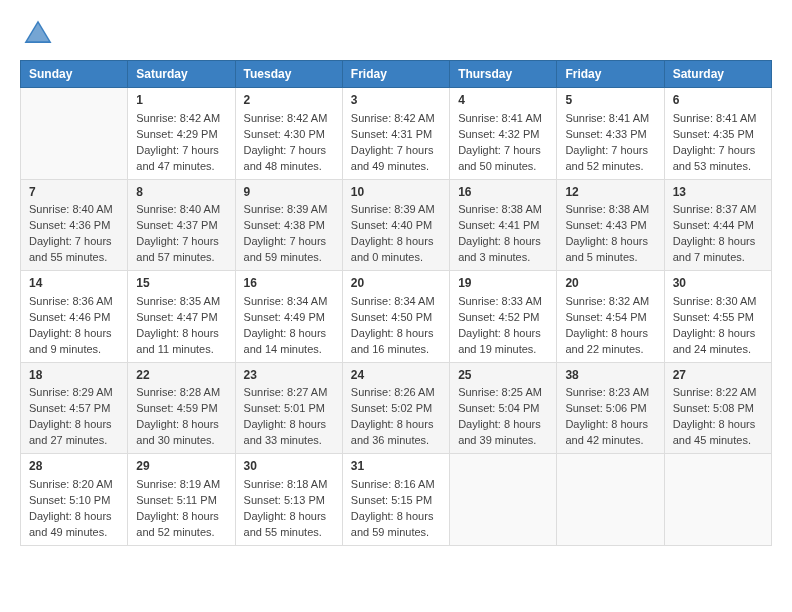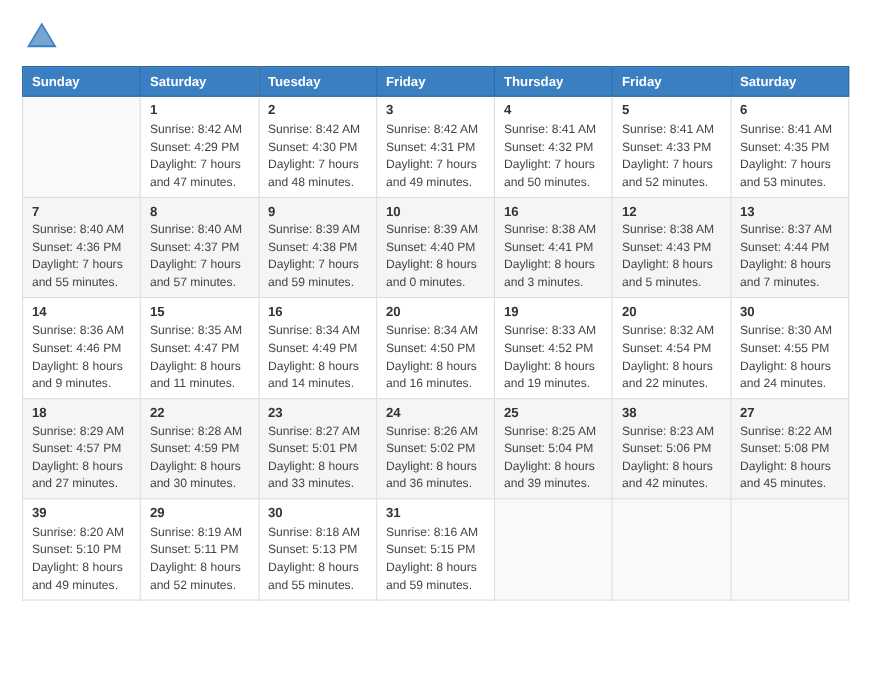--- a/index.html
+++ b/index.html
@@ -240,21 +240,21 @@
           <span class="day-num">38</span>
           <div class="day-info">Sunrise: 8:23 AM<br>Sunset: 5:06 PM<br>Daylight: 8 hours and 42 minutes.</div>
         </td>
         <td>
           <span class="day-num">27</span>
           <div class="day-info">Sunrise: 8:22 AM<br>Sunset: 5:08 PM<br>Daylight: 8 hours and 45 minutes.</div>
         </td>
       </tr>
       <tr>
         <td>
-          <span class="day-num">39</span>
+          <span class="day-num">28</span>
           <div class="day-info">Sunrise: 8:20 AM<br>Sunset: 5:10 PM<br>Daylight: 8 hours and 49 minutes.</div>
         </td>
         <td>
           <span class="day-num">29</span>
           <div class="day-info">Sunrise: 8:19 AM<br>Sunset: 5:11 PM<br>Daylight: 8 hours and 52 minutes.</div>
         </td>
         <td>
           <span class="day-num">30</span>
           <div class="day-info">Sunrise: 8:18 AM<br>Sunset: 5:13 PM<br>Daylight: 8 hours and 55 minutes.</div>
         </td>

